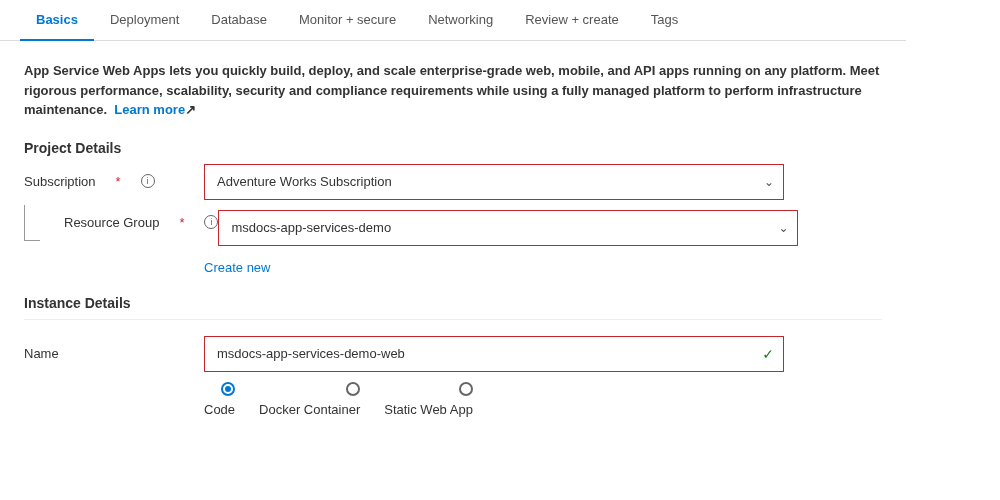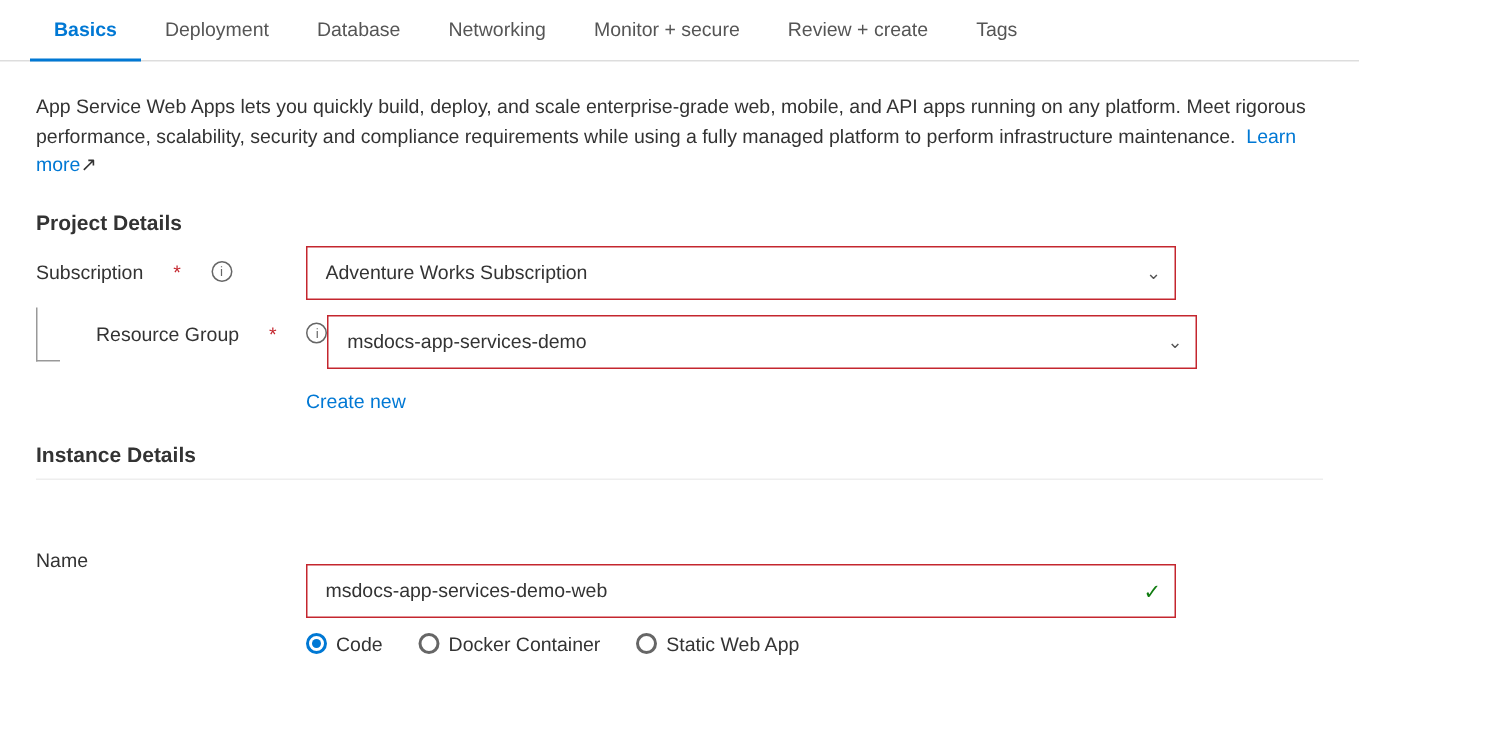--- a/index.html
+++ b/index.html
@@ -21,21 +21,21 @@
     .tab-item.active {
       color: #0078d4;
       border-bottom: 2px solid #0078d4;
       font-weight: 600;
     }
 
     
     .main-content { padding: 20px 24px; }
 
     
-    .description { font-size: 13px; color: #333; line-height: 1.5; margin-bottom: 20px; max-width: 960px; }
+    .description { font-size: 13px; color: #333; line-height: 1.5; margin-bottom: 20px; max-width: 960px; font-weight: bold; }
     .description a { color: #0078d4; text-decoration: none; }
 
     
     .section-title { font-size: 14px; font-weight: 600; color: #333; margin-bottom: 8px; }
 
     
     .project-details { margin-bottom: 20px; }
     .project-description { font-size: 13px; color: #333; line-height: 1.5; margin-bottom: 20px; max-width: 960px; }
     .form-row { display: flex; align-items: center; margin-bottom: 10px; }
     .field-label {
@@ -109,21 +109,21 @@
       width: 100%;
       max-width: 580px;
       height: 36px;
       border: 1px solid #999;
       padding: 0 32px 0 12px;
       font-size: 13px;
       color: #333;
       outline: none;
     }
 
-    .input-wrapper { position: relative; max-width: 580px; flex: 1; margin-top: 40px; }
+    .input-wrapper { position: relative; max-width: 580px; flex: 1; }
     .input-wrapper .checkmark {
       position: absolute;
       right: 10px;
       top: 50%;
       transform: translateY(-50%);
       color: #107c10;
       font-size: 14px;
     }
 
     
@@ -139,21 +139,21 @@
 
     .create-new-row { padding-left: 180px; margin-bottom: 16px; }
 
     
     .instance-details { margin-top: 16px; }
 
     .divider { border: none; border-top: 1px solid #eee; margin: 4px 0 16px; }
 
     
     .radio-row { display: flex; align-items: center; gap: 24px; padding-left: 180px; }
-    .radio-item { display: flex; align-items: flex-start; gap: 6px; font-size: 13px; cursor: pointer; }
+    .radio-item { display: flex; align-items: flex-end; gap: 6px; font-size: 13px; cursor: pointer; flex-direction: column; }
     .radio-circle {
       width: 14px;
       height: 14px;
       border-radius: 50%;
       border: 2px solid #0078d4;
       display: inline-flex;
       align-items: center;
       justify-content: center;
     }
     .radio-circle.selected::after {
@@ -167,22 +167,22 @@
   </style>
 </head>
 <body>
 
 <div class="container">
 
   <nav class="tab-nav">
     <div class="tab-item active">Basics</div>
     <div class="tab-item">Deployment</div>
     <div class="tab-item">Database</div>
+    <div class="tab-item">Monitor + secure</div>
     <div class="tab-item">Networking</div>
-    <div class="tab-item">Monitor + secure</div>
     <div class="tab-item">Review + create</div>
     <div class="tab-item">Tags</div>
   </nav>
 
   <div class="main-content">
 
     <p class="description">
       <span>App Service Web Apps lets you quickly build, deploy, and scale enterprise-grade web, mobile, and API apps running on any platform. Meet rigorous performance, scalability, security and compliance requirements while using a fully managed platform to perform infrastructure maintenance.</span>
       &nbsp;<a href="#">Learn more</a>↗
     </p>

